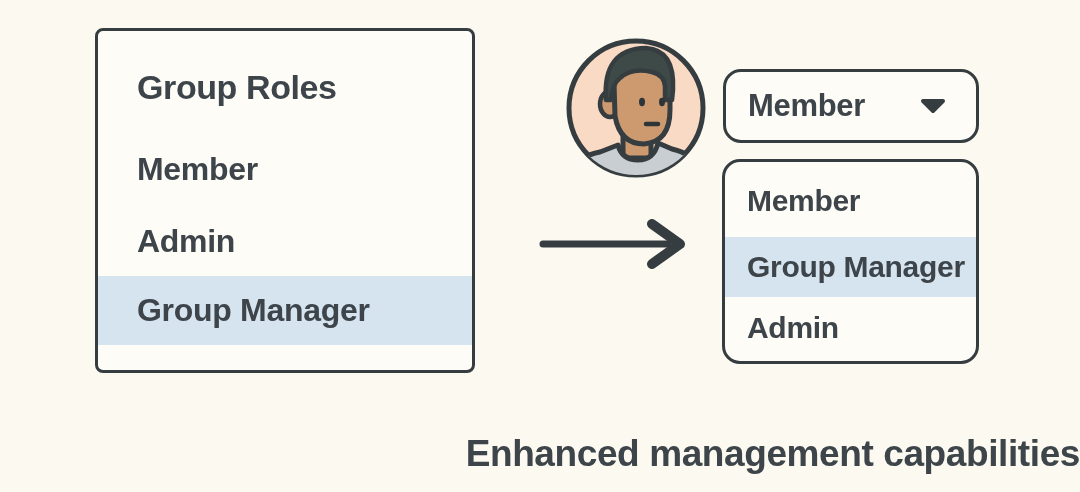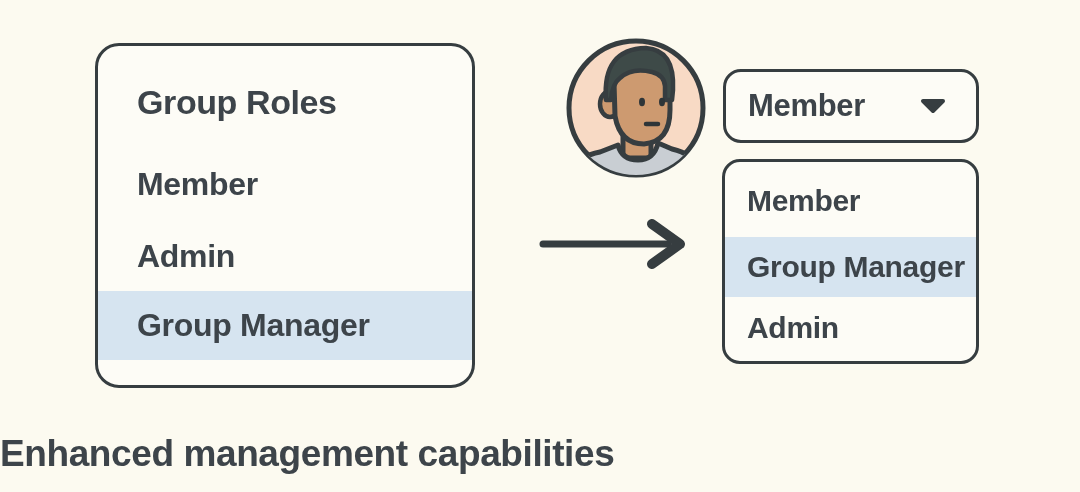--- a/index.html
+++ b/index.html
@@ -23,25 +23,25 @@
     position: relative;
     width: 1080px;
     height: 492px;
     background: var(--canvas-bg);
     overflow: hidden;
   }
 
   
   .roles-panel {
     position: absolute;
-    left: 95px; top: 43px;
+    left: 95px; top: 28px;
     width: 380px; height: 345px;
     background: var(--panel-bg);
     border: 3px solid var(--border);
-    border-radius: 24px;
+    border-radius: 8px;
     overflow: hidden;
   }
   .panel-title {
     position: absolute;
     left: 39px; top: 30px;
     height: 52px; line-height: 52px;
     font-size: 34px; font-weight: 700;
     letter-spacing: -0.4px;
     white-space: nowrap;
   }
@@ -116,21 +116,21 @@
   }
   .dd-option.o0 { top: 9px; }
   .dd-option.o1 { top: 75px; }
   .dd-option.o2 { top: 136px; }
   .dd-option.highlight { background: var(--highlight); }
 
   
   .caption {
     position: absolute;
     left: 0; right: 0; top: 433px;
-    text-align: left;
+    text-align: right;
     font-size: 37px; font-weight: 700;
     letter-spacing: -0.4px;
     white-space: nowrap;
   }
 </style>
 </head>
 <body>
 
 <div class="canvas">
 

